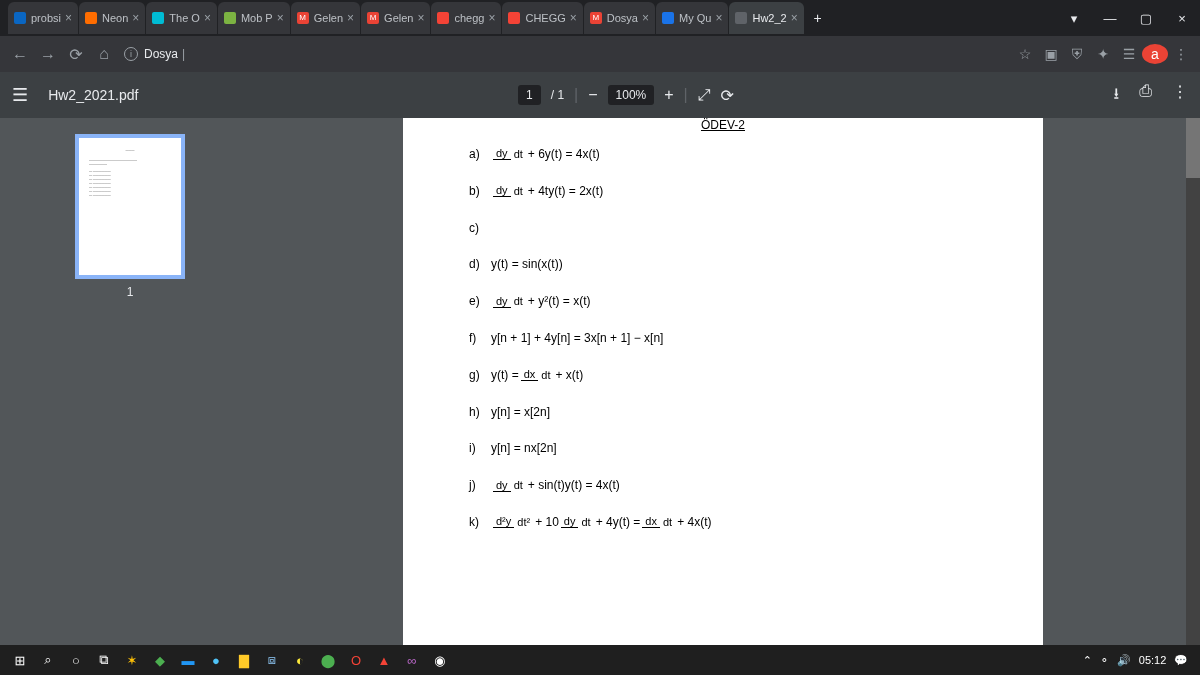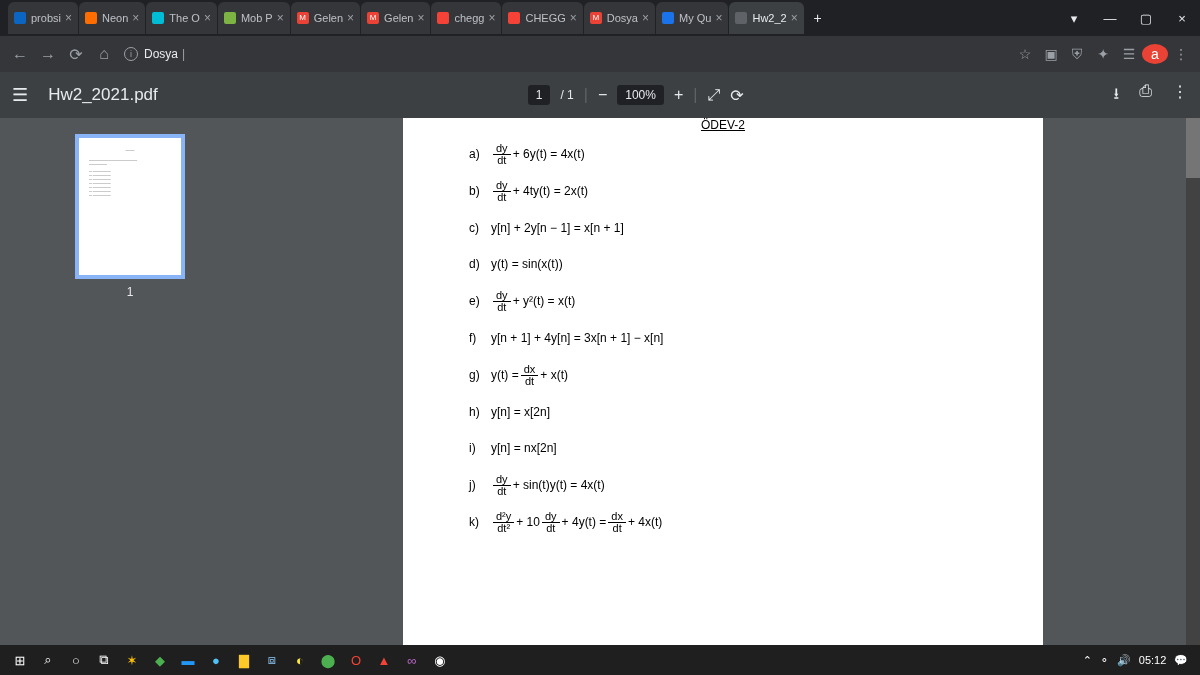--- a/index.html
+++ b/index.html
@@ -15,38 +15,38 @@
 .winctrl span{width:36px;display:flex;align-items:center;justify-content:center;font-size:13px}
 .addrbar{height:36px;background:#35363a;display:flex;align-items:center;padding:0 6px;color:#9aa0a6}
 .addrbar .nav{width:28px;text-align:center;font-size:16px}
 .addrbar .url{flex:1;display:flex;align-items:center;font-size:12px;color:#e8eaed;padding-left:6px}
 .addrbar .url .info{color:#9aa0a6;margin-right:6px;border:1px solid #9aa0a6;border-radius:50%;width:14px;height:14px;display:inline-flex;align-items:center;justify-content:center;font-size:9px}
 .addrbar .acts{display:flex;align-items:center}
 .addrbar .acts span{width:26px;text-align:center;font-size:14px}
 .avatar{width:20px;height:20px;border-radius:50%;background:#ea4335;color:#fff;font-size:11px;display:flex;align-items:center;justify-content:center}
 .toolbar{height:46px;background:#3c4043;display:flex;align-items:center;padding:0 12px;color:#e8eaed}
 .toolbar .menu{font-size:18px;margin-right:20px}
-.toolbar .fname{font-size:17px}
+.toolbar .fname{font-size:14px}
 .toolbar .mid{flex:1;display:flex;align-items:center;justify-content:center;gap:10px}
 .pill{background:#202124;color:#e8eaed;font-size:12px;padding:3px 8px;border-radius:3px}
 .toolbar .sep{color:#5f6368}
 .zctl{font-size:16px;color:#e8eaed}
 .toolbar .right{display:flex;gap:20px;font-size:16px}
 .viewport{position:absolute;top:118px;bottom:30px;left:0;right:0;display:flex;background:#525659}
 .sidebar{width:260px;padding-top:16px;display:flex;flex-direction:column;align-items:center}
 .thumb{width:110px;height:145px;background:#fff;border:4px solid #8ab4f8;margin-bottom:6px;font-size:3px;padding:10px;color:#333;overflow:hidden}
 .pgnum{color:#e8eaed;font-size:12px}
 .docarea{flex:1;overflow:hidden;position:relative}
 .paper{position:absolute;left:50%;transform:translateX(-50%);top:-10px;width:640px;background:#fff;min-height:700px;padding:10px 50px 40px;font-family:'Times New Roman',serif;color:#000}
 .hdr{text-align:center;font-size:12px;text-decoration:underline;margin-bottom:8px}
 .q{font-size:12px;line-height:1.4;margin-bottom:12px}
 .eqs{font-size:12px;line-height:2.4;padding-left:16px}
 .eqs .row{display:flex;align-items:center;margin:8px 0}
 .eqs .lab{width:22px}
-.frac{display:inline-flex;flex-direction:column;align-items:center;vertical-align:middle;line-height:1;margin:0 2px}
+.frac{display:inline-flex;flex-direction:row;align-items:center;vertical-align:middle;line-height:1;margin:0 2px}
 .frac .n{border-bottom:1px solid #000;padding:0 3px;font-size:11px}
 .frac .d{padding:0 3px;font-size:11px}
 .scrollbar{width:14px;background:#424242;position:relative}
 .scrollthumb{position:absolute;top:0;width:14px;height:60px;background:#757575}
 .taskbar{position:absolute;bottom:0;left:0;right:0;height:30px;background:#1f1f1f;display:flex;align-items:center;padding:0 6px}
 .taskbar .tb{width:28px;height:28px;display:flex;align-items:center;justify-content:center;color:#fff;font-size:13px}
 .taskbar .tray{margin-left:auto;display:flex;align-items:center;gap:8px;color:#fff;font-size:11px;padding-right:6px}
 </style>
 </head>
 <body>
@@ -191,21 +191,20 @@
         <div class="row">
             <span class="lab">b)</span>
             <span class="frac">
               <span class="n">dy</span>
               <span class="d">dt</span>
             </span>
             <span>+ 4ty(t) = 2x(t)</span>
           </div>
         <div class="row">
             <span class="lab">c)</span>
-            <span>y[n] + 2y[n − 1] = x[n + 1]</span>
           </div>
         <div class="row">
             <span class="lab">d)</span>
             <span>y(t) = sin(x(t))</span>
           </div>
         <div class="row">
             <span class="lab">e)</span>
             <span class="frac">
               <span class="n">dy</span>
               <span class="d">dt</span>

